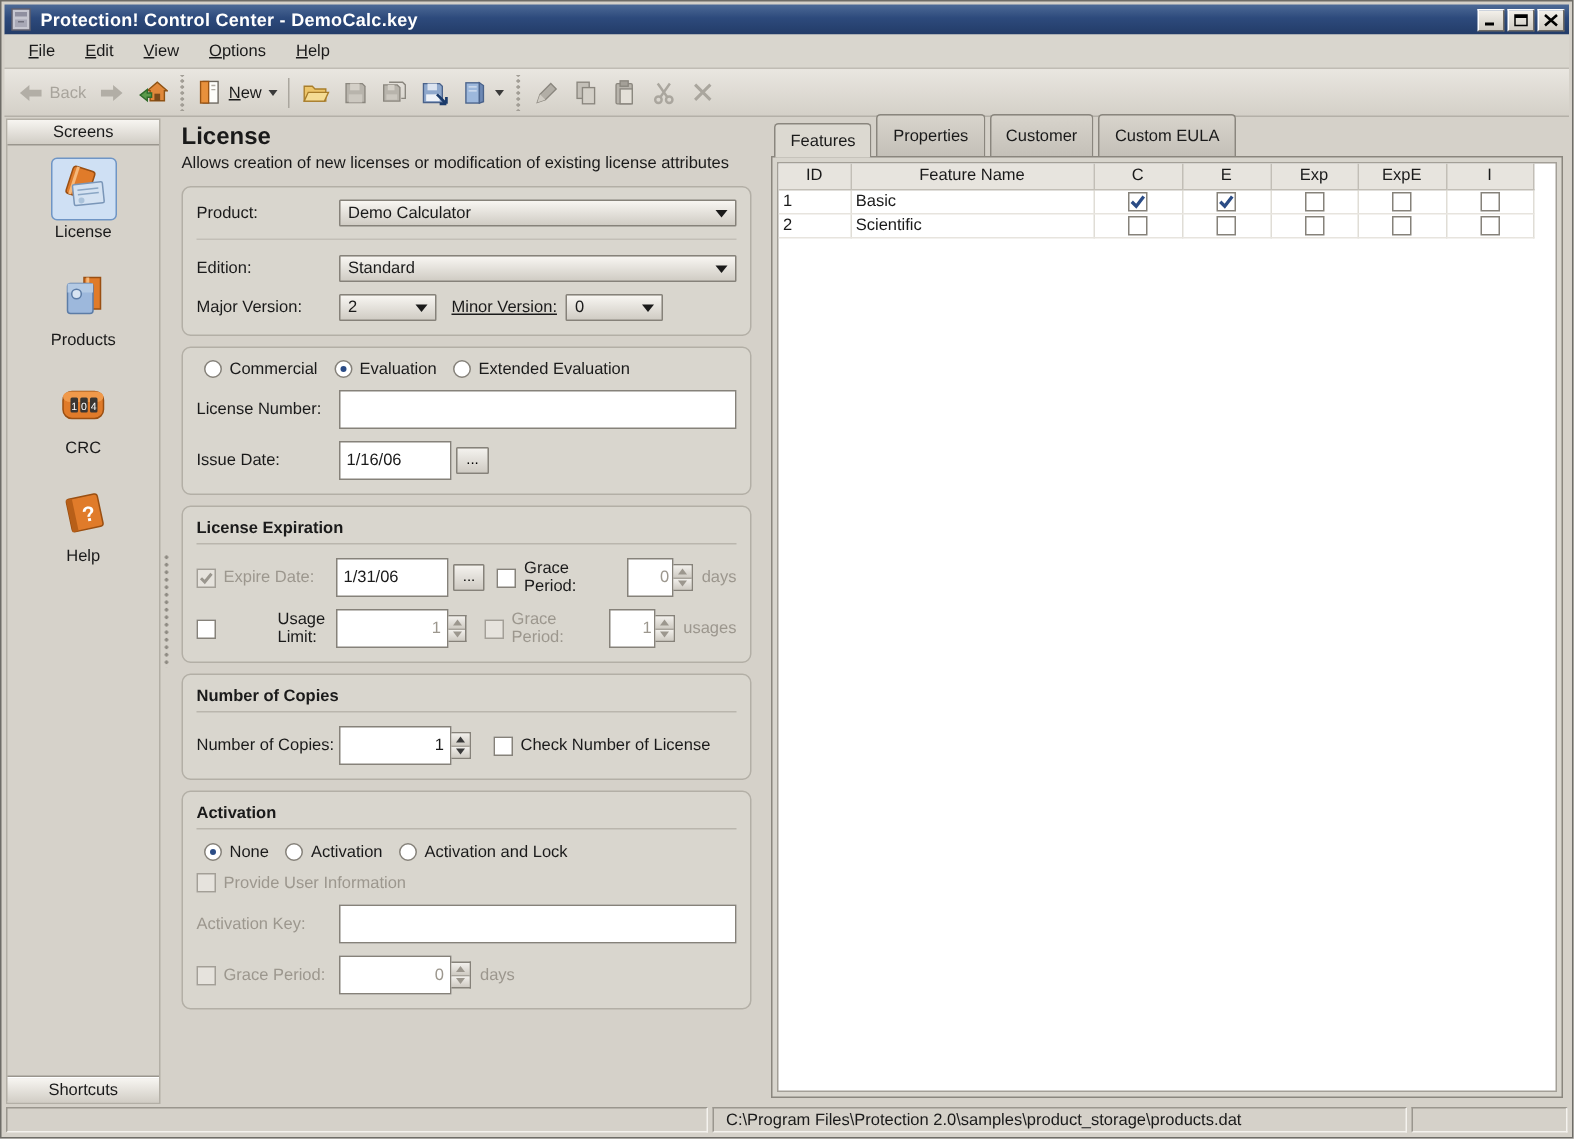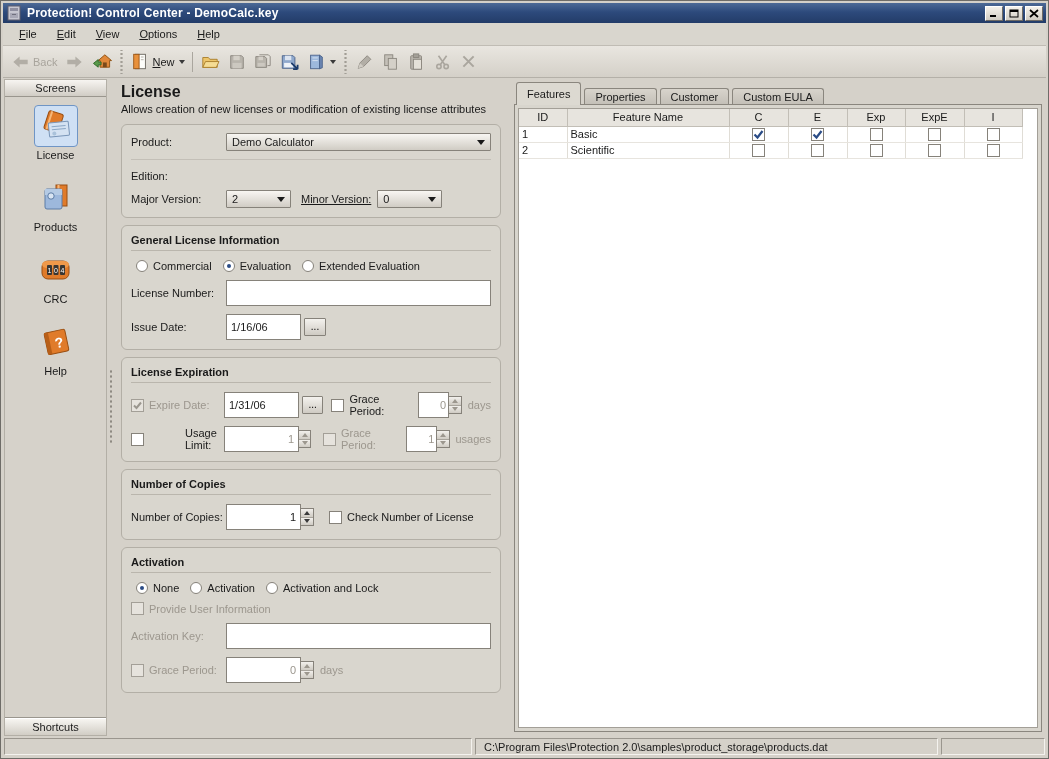--- a/index.html
+++ b/index.html
@@ -81,21 +81,21 @@
   .radio-opt { display:inline-flex; align-items:center; margin-right:11px; }
   .radio { width:12px; height:12px; border-radius:50%; background:#fff; border:1px solid #86827a; position:relative; flex:0 0 12px; }
   .radio.sel::after { content:''; position:absolute; left:3px; top:3px; width:4px; height:4px; border-radius:50%; background:#2b4c86; }
   .radio-label { margin-left:5px; }
   .indent { margin-left:5px; }
   .unit { margin-left:6px; }
 
   
   .right-panel { flex:1; display:flex; flex-direction:column; padding:3px 4px 4px 3px; min-width:0; }
   .tabs { display:flex; align-items:flex-end; height:23px; flex:0 0 23px; padding-left:2px; }
-  .tab { height:16px; padding:0 10px; display:flex; align-items:center; background:linear-gradient(#d8d4cc,#c4c0b8); border:1px solid #8a867e; border-bottom:none; border-radius:3px 3px 0 0; margin-right:3px; cursor:default; }
+  .tab { height:28px; padding:0 10px; display:flex; align-items:center; background:linear-gradient(#d8d4cc,#c4c0b8); border:1px solid #8a867e; border-bottom:none; border-radius:3px 3px 0 0; margin-right:3px; cursor:default; }
   .tab.active { height:23px; background:#dcd9d1; margin-bottom:-1px; z-index:2; position:relative; }
   .tab-content { flex:1; border:1px solid #8a867e; background:#d8d5cd; padding:3px; z-index:1; min-height:0; }
   .table-box { background:#ffffff; border:1px solid #a39f97; height:100%; overflow:hidden; }
   table.ftable { border-collapse:collapse; table-layout:fixed; width:503px; font-size:11px; }
   .ftable th { background:#e7e4de; border:1px solid #c2beb6; border-top:none; height:17px; font-weight:normal; padding:0; }
   .ftable th:first-child { border-left:none; }
   .ftable td { border-right:1px solid #e0ddd6; border-bottom:1px solid #e7e4de; height:16px; padding:0 3px; text-align:left; }
   .ftable td.ck { text-align:center; padding:0; }
   .ftable td .cb { width:13px; height:13px; vertical-align:middle; }
 
@@ -364,37 +364,40 @@
         <div class="frow">
           <span class="flabel">Product:</span>
           <span class="combo flex1">
             <span>Demo Calculator</span>
             <span class="combo-arrow"></span>
           </span>
         </div>
         <div class="gsep"></div>
         <div class="frow">
           <span class="flabel">Edition:</span>
+          <span class="combo flex1">
+            <span>Standard</span>
+            <span class="combo-arrow"></span>
+          </span>
         </div>
         <div class="frow">
           <span class="flabel">Major Version:</span>
           <span class="combo w65">
             <span>2</span>
             <span class="combo-arrow"></span>
           </span>
           <span style="margin-left:10px; margin-right:6px;text-decoration:underline;">Minor Version:</span>
           <span class="combo w65">
             <span>0</span>
             <span class="combo-arrow"></span>
           </span>
         </div>
       </div>
 
       <div class="group">
-        <div class="gtitle">General License Information</div>
         <div class="frow indent">
             <span class="radio-opt">
               <span class="radio"></span>
               <span class="radio-label">Commercial</span>
             </span>
             <span class="radio-opt">
               <span class="radio sel"></span>
               <span class="radio-label">Evaluation</span>
             </span>
             <span class="radio-opt">

